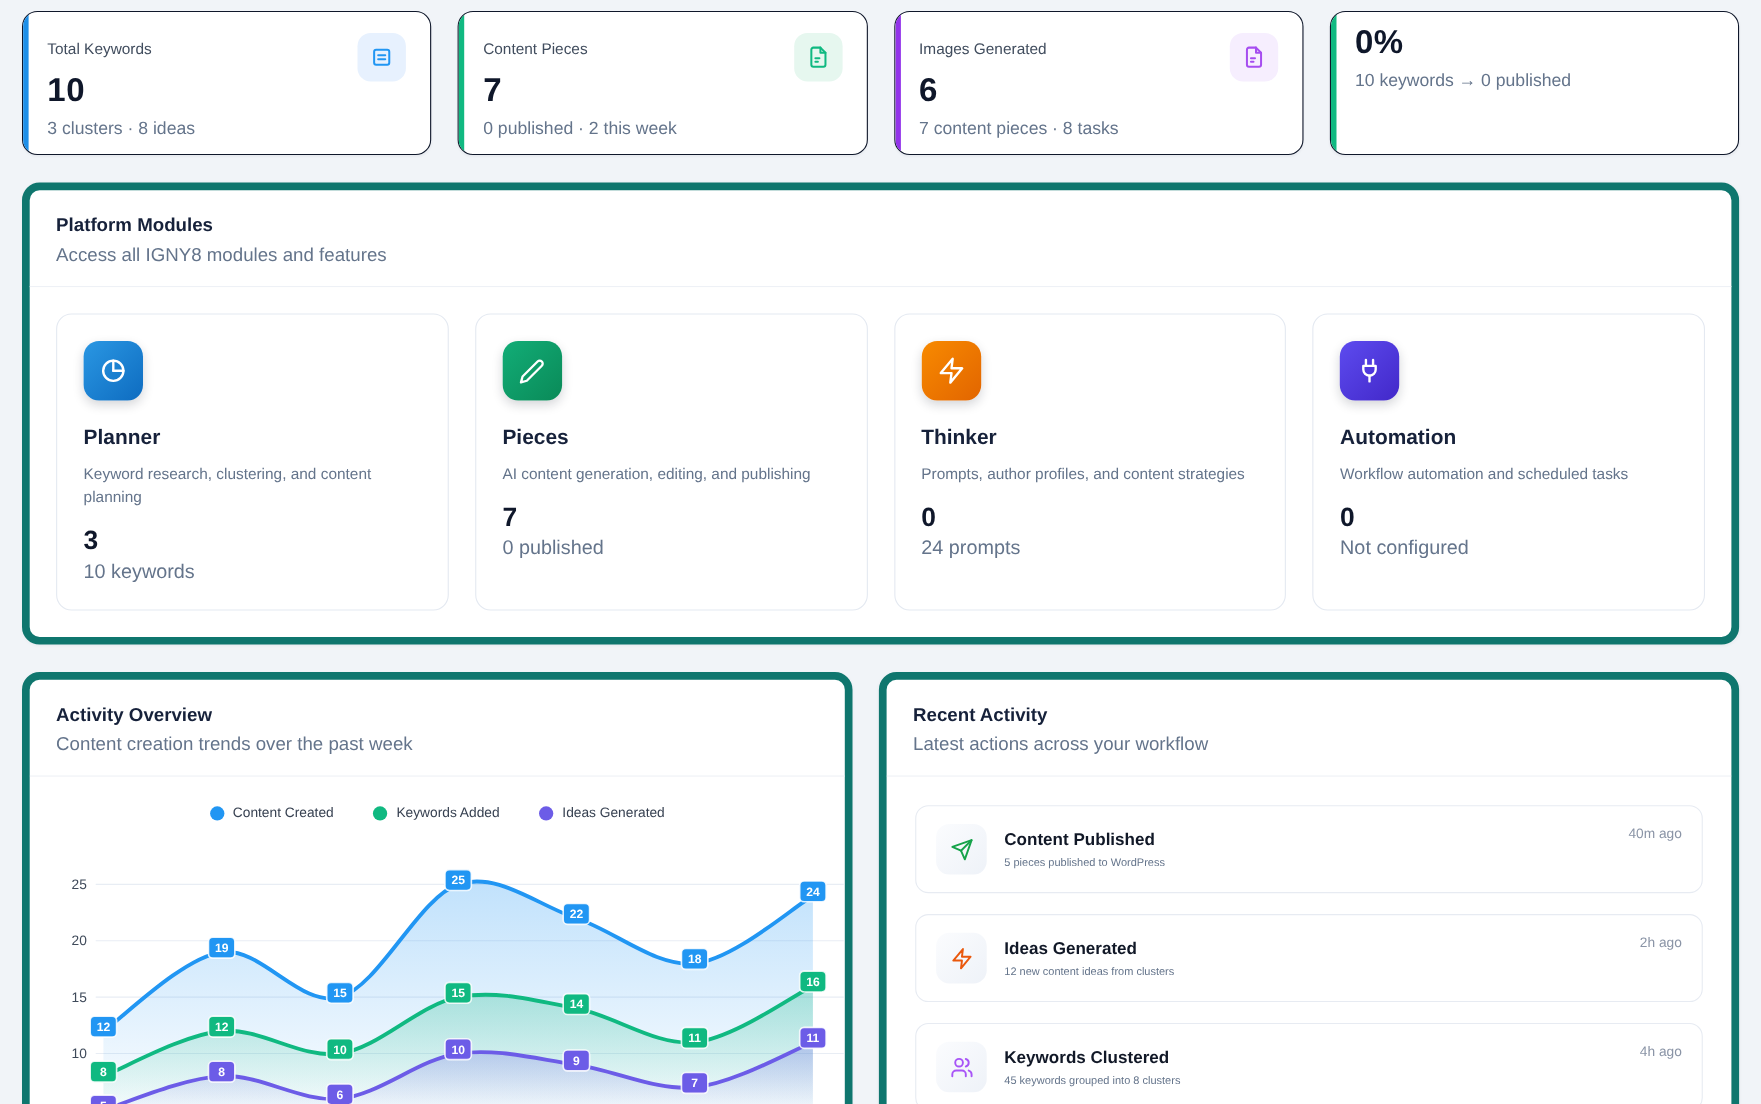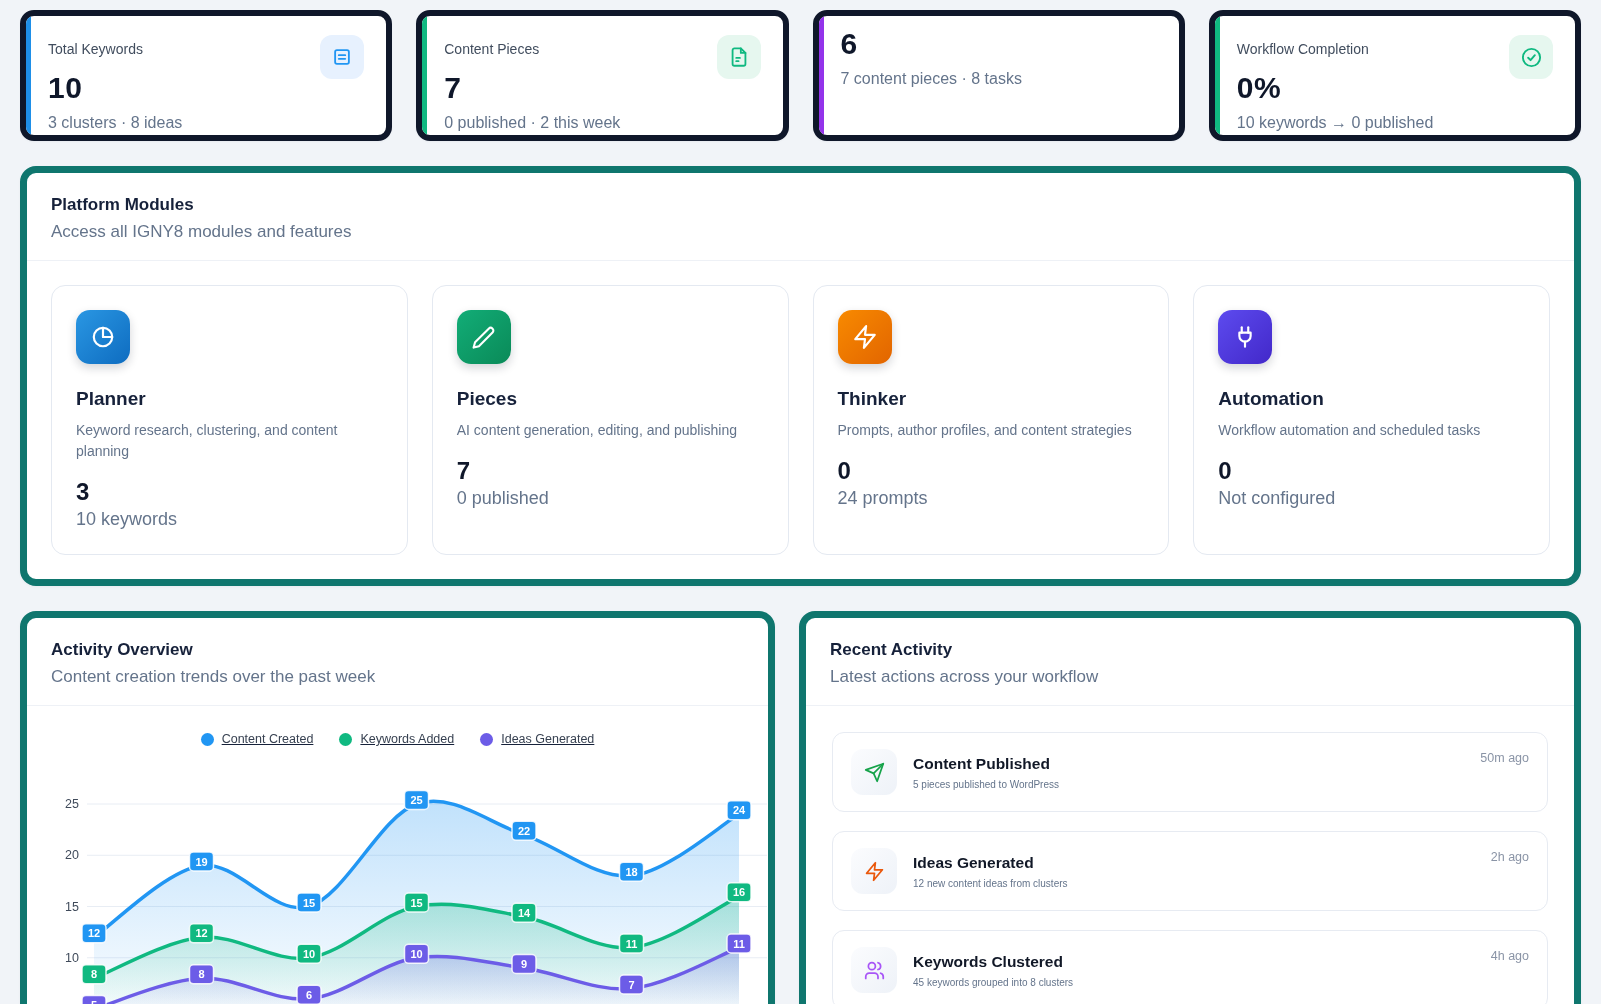--- a/index.html
+++ b/index.html
@@ -19,21 +19,21 @@
     box-shadow:0 1px 3px rgba(16,24,40,.04);
   }
   .panel-head { padding:22px 24px 18px; }
   .panel-title { font-size:17px; font-weight:700; color:#16213a; }
   .panel-sub { font-size:17px; color:#64748b; margin-top:7px; }
   .divider { border-top:1px solid #eef1f6; }
 
   
   .stats-row { display:grid; grid-template-columns:repeat(4,1fr); gap:24px; height:131px; }
   .stat-card {
-    position:relative; background:#fff; border:6px solid #0f172a; border-radius:14px;
+    position:relative; background:#fff; border:1px solid #0f172a; border-radius:14px;
     padding:19px 22px; overflow:hidden;
     box-shadow:0 1px 2px rgba(16,24,40,.04);
   }
   .stat-card::before { content:""; position:absolute; left:0; top:0; bottom:0; width:5px; }
   .stat-card.c-blue::before   { background:#1e8fe8; }
   .stat-card.c-green::before  { background:#10b981; }
   .stat-card.c-purple::before { background:#9333ea; }
   .stat-top { display:flex; justify-content:space-between; align-items:flex-start; }
   .stat-title { font-size:14px; font-weight:500; color:#414d5e; padding-top:6px; }
   .stat-icon {
@@ -63,21 +63,21 @@
   .module-icon.m-orange { background:linear-gradient(135deg,#f88a00,#e26500); }
   .module-icon.m-indigo { background:linear-gradient(135deg,#5d4bef,#4228c9); }
   .module-name { font-size:19px; font-weight:800; color:#16213a; margin-top:24px; }
   .module-desc { font-size:14px; color:#64748b; margin-top:10px; line-height:1.5; }
   .module-value { font-size:24px; font-weight:800; color:#0f172a; margin-top:16px; }
   .module-stat { font-size:18px; color:#64748b; margin-top:3px; }
 
   
   .bottom-row { display:grid; grid-template-columns:755px 782px; gap:24px; margin-top:25px; }
   .chart-panel { position:relative; height:440px; overflow:hidden; }
-  .legend { display:flex; justify-content:center; align-items:center; gap:26px; margin-top:20px; height:26px;text-decoration:underline; }
+  .legend { display:flex; justify-content:center; align-items:center; gap:36px; margin-top:20px; height:26px; }
   .legend-item { display:flex; align-items:center; gap:8px; font-size:12.5px; color:#374151; }
   .legend-dot { width:13px; height:13px; border-radius:50%; }
   #activity-chart { display:block; margin-top:18px; }
 
   
   .recent-panel { height:440px; overflow:hidden; }
   .activity-list { display:flex; flex-direction:column; gap:19px; padding:26px; }
   .activity-item {
     display:flex; align-items:center; border:1px solid #e7ebf2; border-radius:12px;
     padding:16px 18px; background:#fff;
@@ -129,34 +129,36 @@
               <line x1="9" y1="13" x2="13" y2="13"></line>
               <line x1="9" y1="16.5" x2="11.5" y2="16.5"></line>
             </svg>
         </span>
       </div>
       <div class="stat-value">7</div>
       <div class="stat-sub">0 published · 2 this week</div>
     </div>
 
     <div class="stat-card c-purple">
+      <div class="stat-top">
+        <span class="stat-title">Images Generated</span>
+        <span class="stat-icon t-purple">
+          <svg class="ic" width="22" height="22" viewBox="0 0 24 24" fill="none" stroke="currentColor" stroke-width="2" stroke-linecap="round" stroke-linejoin="round">
+              <path d="M14 2.5H7a2 2 0 0 0-2 2v15a2 2 0 0 0 2 2h10a2 2 0 0 0 2-2V7.5z"></path>
+              <path d="M14 2.5v5h5"></path>
+              <line x1="9" y1="13" x2="13" y2="13"></line>
+              <line x1="9" y1="16.5" x2="11.5" y2="16.5"></line>
+            </svg>
+        </span>
+      </div>
       <div class="stat-value">6</div>
       <div class="stat-sub">7 content pieces · 8 tasks</div>
     </div>
 
     <div class="stat-card c-green">
-      <div class="stat-top">
-        <span class="stat-title">Workflow Completion</span>
-        <span class="stat-icon t-green">
-          <svg class="ic" width="23" height="23" viewBox="0 0 24 24" fill="none" stroke="currentColor" stroke-width="2" stroke-linecap="round" stroke-linejoin="round">
-              <circle cx="12" cy="12" r="9"></circle>
-              <polyline points="8.5 12.3 11 14.8 15.5 9.6"></polyline>
-            </svg>
-        </span>
-      </div>
       <div class="stat-value">0%</div>
       <div class="stat-sub">10 keywords → 0 published</div>
     </div>
   </div>
 
   <div class="panel modules-panel">
     <div class="panel-head">
       <div class="panel-title">Platform Modules</div>
       <div class="panel-sub">Access all IGNY8 modules and features</div>
     </div>
@@ -342,21 +344,21 @@
           <div class="activity-icon a-green">
             <svg class="ic" width="21" height="21" viewBox="0 0 24 24" fill="none" stroke="currentColor" stroke-width="2" stroke-linecap="round" stroke-linejoin="round">
                 <path d="M22 2 11 13"></path>
                 <path d="M22 2 15 22l-4-9-9-4z"></path>
               </svg>
           </div>
           <div class="activity-body">
             <div class="activity-title">Content Published</div>
             <div class="activity-desc">5 pieces published to WordPress</div>
           </div>
-          <div class="activity-time">50m ago</div>
+          <div class="activity-time">40m ago</div>
         </div>
 
         <div class="activity-item">
           <div class="activity-icon a-orange">
             <svg class="ic" width="21" height="21" viewBox="0 0 24 24" fill="none" stroke="currentColor" stroke-width="2" stroke-linecap="round" stroke-linejoin="round">
                 <path d="M13 2 3 14h9l-1 8 10-12h-9z"></path>
               </svg>
           </div>
           <div class="activity-body">
             <div class="activity-title">Ideas Generated</div>

